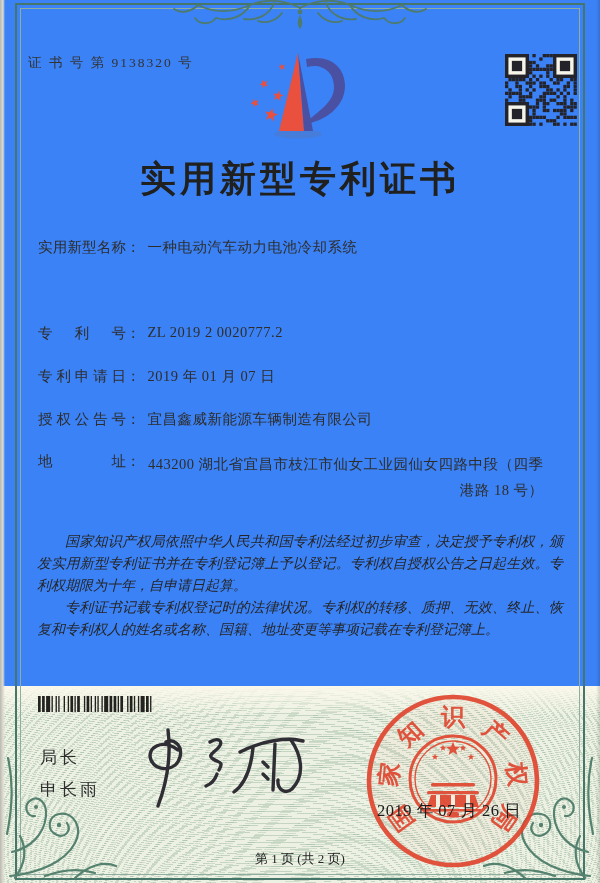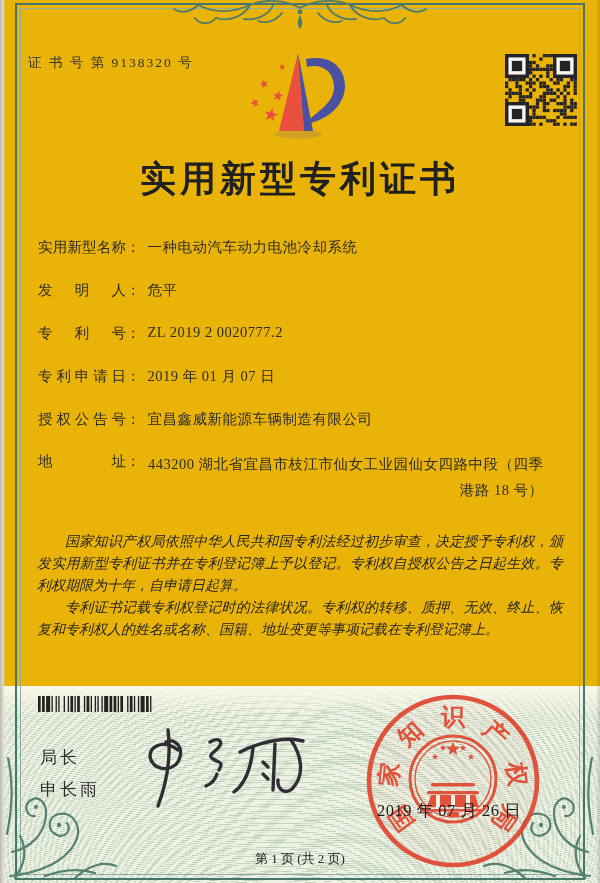--- a/index.html
+++ b/index.html
@@ -1,18 +1,18 @@
 <!DOCTYPE html>
 <html><head>
 <meta charset="utf-8">
 <style>
   html,body{margin:0;padding:0;background:#8a8a86;}
   .page{
     position:relative;width:600px;height:883px;margin:0 auto;
-    background:#eab308;overflow:hidden;
+    background:#3b82f6;overflow:hidden;
     font-family:"Liberation Serif","DejaVu Serif",serif;color:#2b2b2b;
   }
   
   .edge-left{position:absolute;left:0;top:0;bottom:0;width:5px;
     background:linear-gradient(90deg,#b9b8b0,#dedcd0 60%,rgba(250,248,235,0));z-index:8;}
   .edge-right{position:absolute;right:0;top:0;bottom:0;width:4px;
     background:linear-gradient(270deg,rgba(0,0,0,.14),rgba(0,0,0,0));z-index:8;}
   
   .wave-zone{position:absolute;left:0;right:0;top:686px;bottom:0;z-index:1;
     background-color:#edf1e3;
@@ -297,23 +297,20 @@
         <polygon points="9.0,48.4 10.1,51.4 13.4,51.6 10.8,53.6 11.7,56.7 9.0,54.9 6.3,56.7 7.2,53.6 4.6,51.6 7.9,51.4" transform="rotate(-20 9 53)"></polygon>
         <polygon points="25.0,58.0 26.7,62.6 31.7,62.8 27.8,65.9 29.1,70.7 25.0,67.9 20.9,70.7 22.2,65.9 18.3,62.8 23.3,62.6" transform="rotate(12 25 65)"></polygon>
       </g>
   </svg>
 
   <div class="title">实用新型专利证书</div>
 
   <div class="frow" style="top:238px">
     <span class="flabel">实用新型名称</span><span class="fcolon">：</span><span class="fvalue">一种电动汽车动力电池冷却系统</span>
   </div>
-  <div class="frow" style="top:281px">
-    <span class="flabel">发明人</span><span class="fcolon">：</span><span class="fvalue">危平</span>
-  </div>
   <div class="frow" style="top:324px">
     <span class="flabel">专利号</span><span class="fcolon">：</span><span class="fvalue">ZL 2019 2 0020777.2</span>
   </div>
   <div class="frow" style="top:367px">
     <span class="flabel">专利申请日</span><span class="fcolon">：</span><span class="fvalue">2019 年 01 月 07 日</span>
   </div>
   <div class="frow" style="top:410px">
     <span class="flabel">授权公告号</span><span class="fcolon">：</span><span class="fvalue">宜昌鑫威新能源车辆制造有限公司</span>
   </div>
   <div class="frow" style="top:452px">

